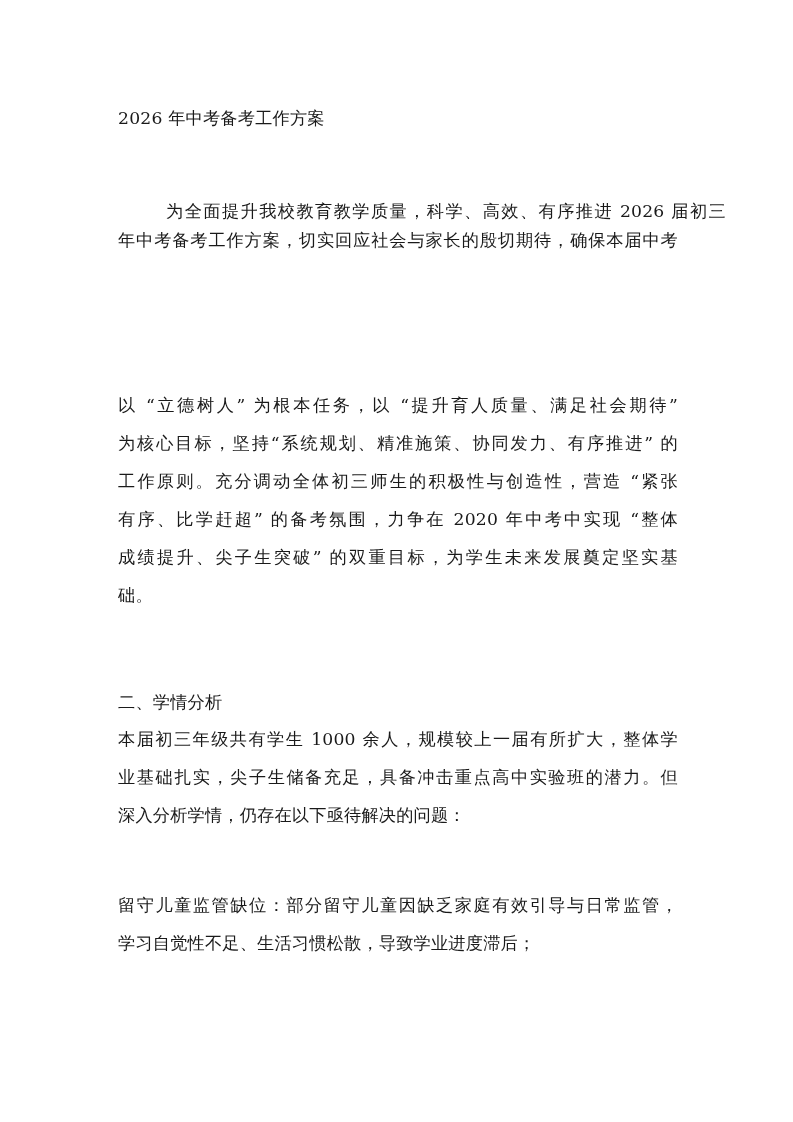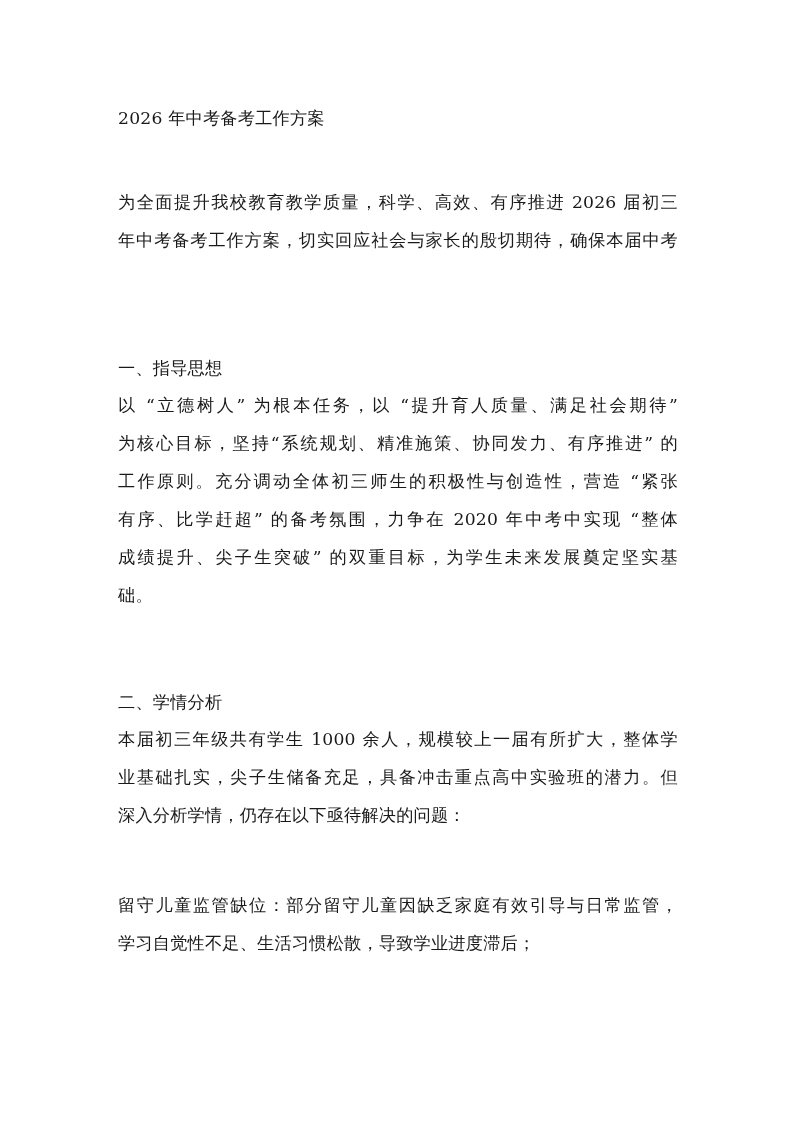--- a/index.html
+++ b/index.html
@@ -36,24 +36,23 @@
       text-align-last: justify;
     }
   </style>
 </head>
 <body>
 
 <div class="page">
 
   <div class="line" style="top:106px;">2026 年中考备考工作方案</div>
 
-  <div class="line justify" style="top:190px;">为全面提升我校教育教学质量，科学、高效、有序推进 2026 届初三</div>
+  <div class="line justify" style="top:199px;margin-left:48px;">为全面提升我校教育教学质量，科学、高效、有序推进 2026 届初三</div>
   <div class="line justify" style="top:228px;">年中考备考工作方案，切实回应社会与家长的殷切期待，确保本届中考</div>
 
-  <div class="line" style="top:356px;">一、指导思想</div>
   <div class="line justify" style="top:393px;">以 “立德树人” 为根本任务，以 “提升育人质量、满足社会期待”</div>
   <div class="line justify" style="top:431px;">为核心目标，坚持“系统规划、精准施策、协同发力、有序推进” 的</div>
   <div class="line justify" style="top:469px;">工作原则。充分调动全体初三师生的积极性与创造性，营造 “紧张</div>
   <div class="line justify" style="top:507px;">有序、比学赶超” 的备考氛围，力争在 2020 年中考中实现 “整体</div>
   <div class="line justify" style="top:545px;">成绩提升、尖子生突破” 的双重目标，为学生未来发展奠定坚实基</div>
   <div class="line" style="top:583px;">础。</div>
 
   <div class="line" style="top:690px;">二、学情分析</div>
   <div class="line justify" style="top:727px;">本届初三年级共有学生 1000 余人，规模较上一届有所扩大，整体学</div>
   <div class="line justify" style="top:765px;">业基础扎实，尖子生储备充足，具备冲击重点高中实验班的潜力。但</div>

